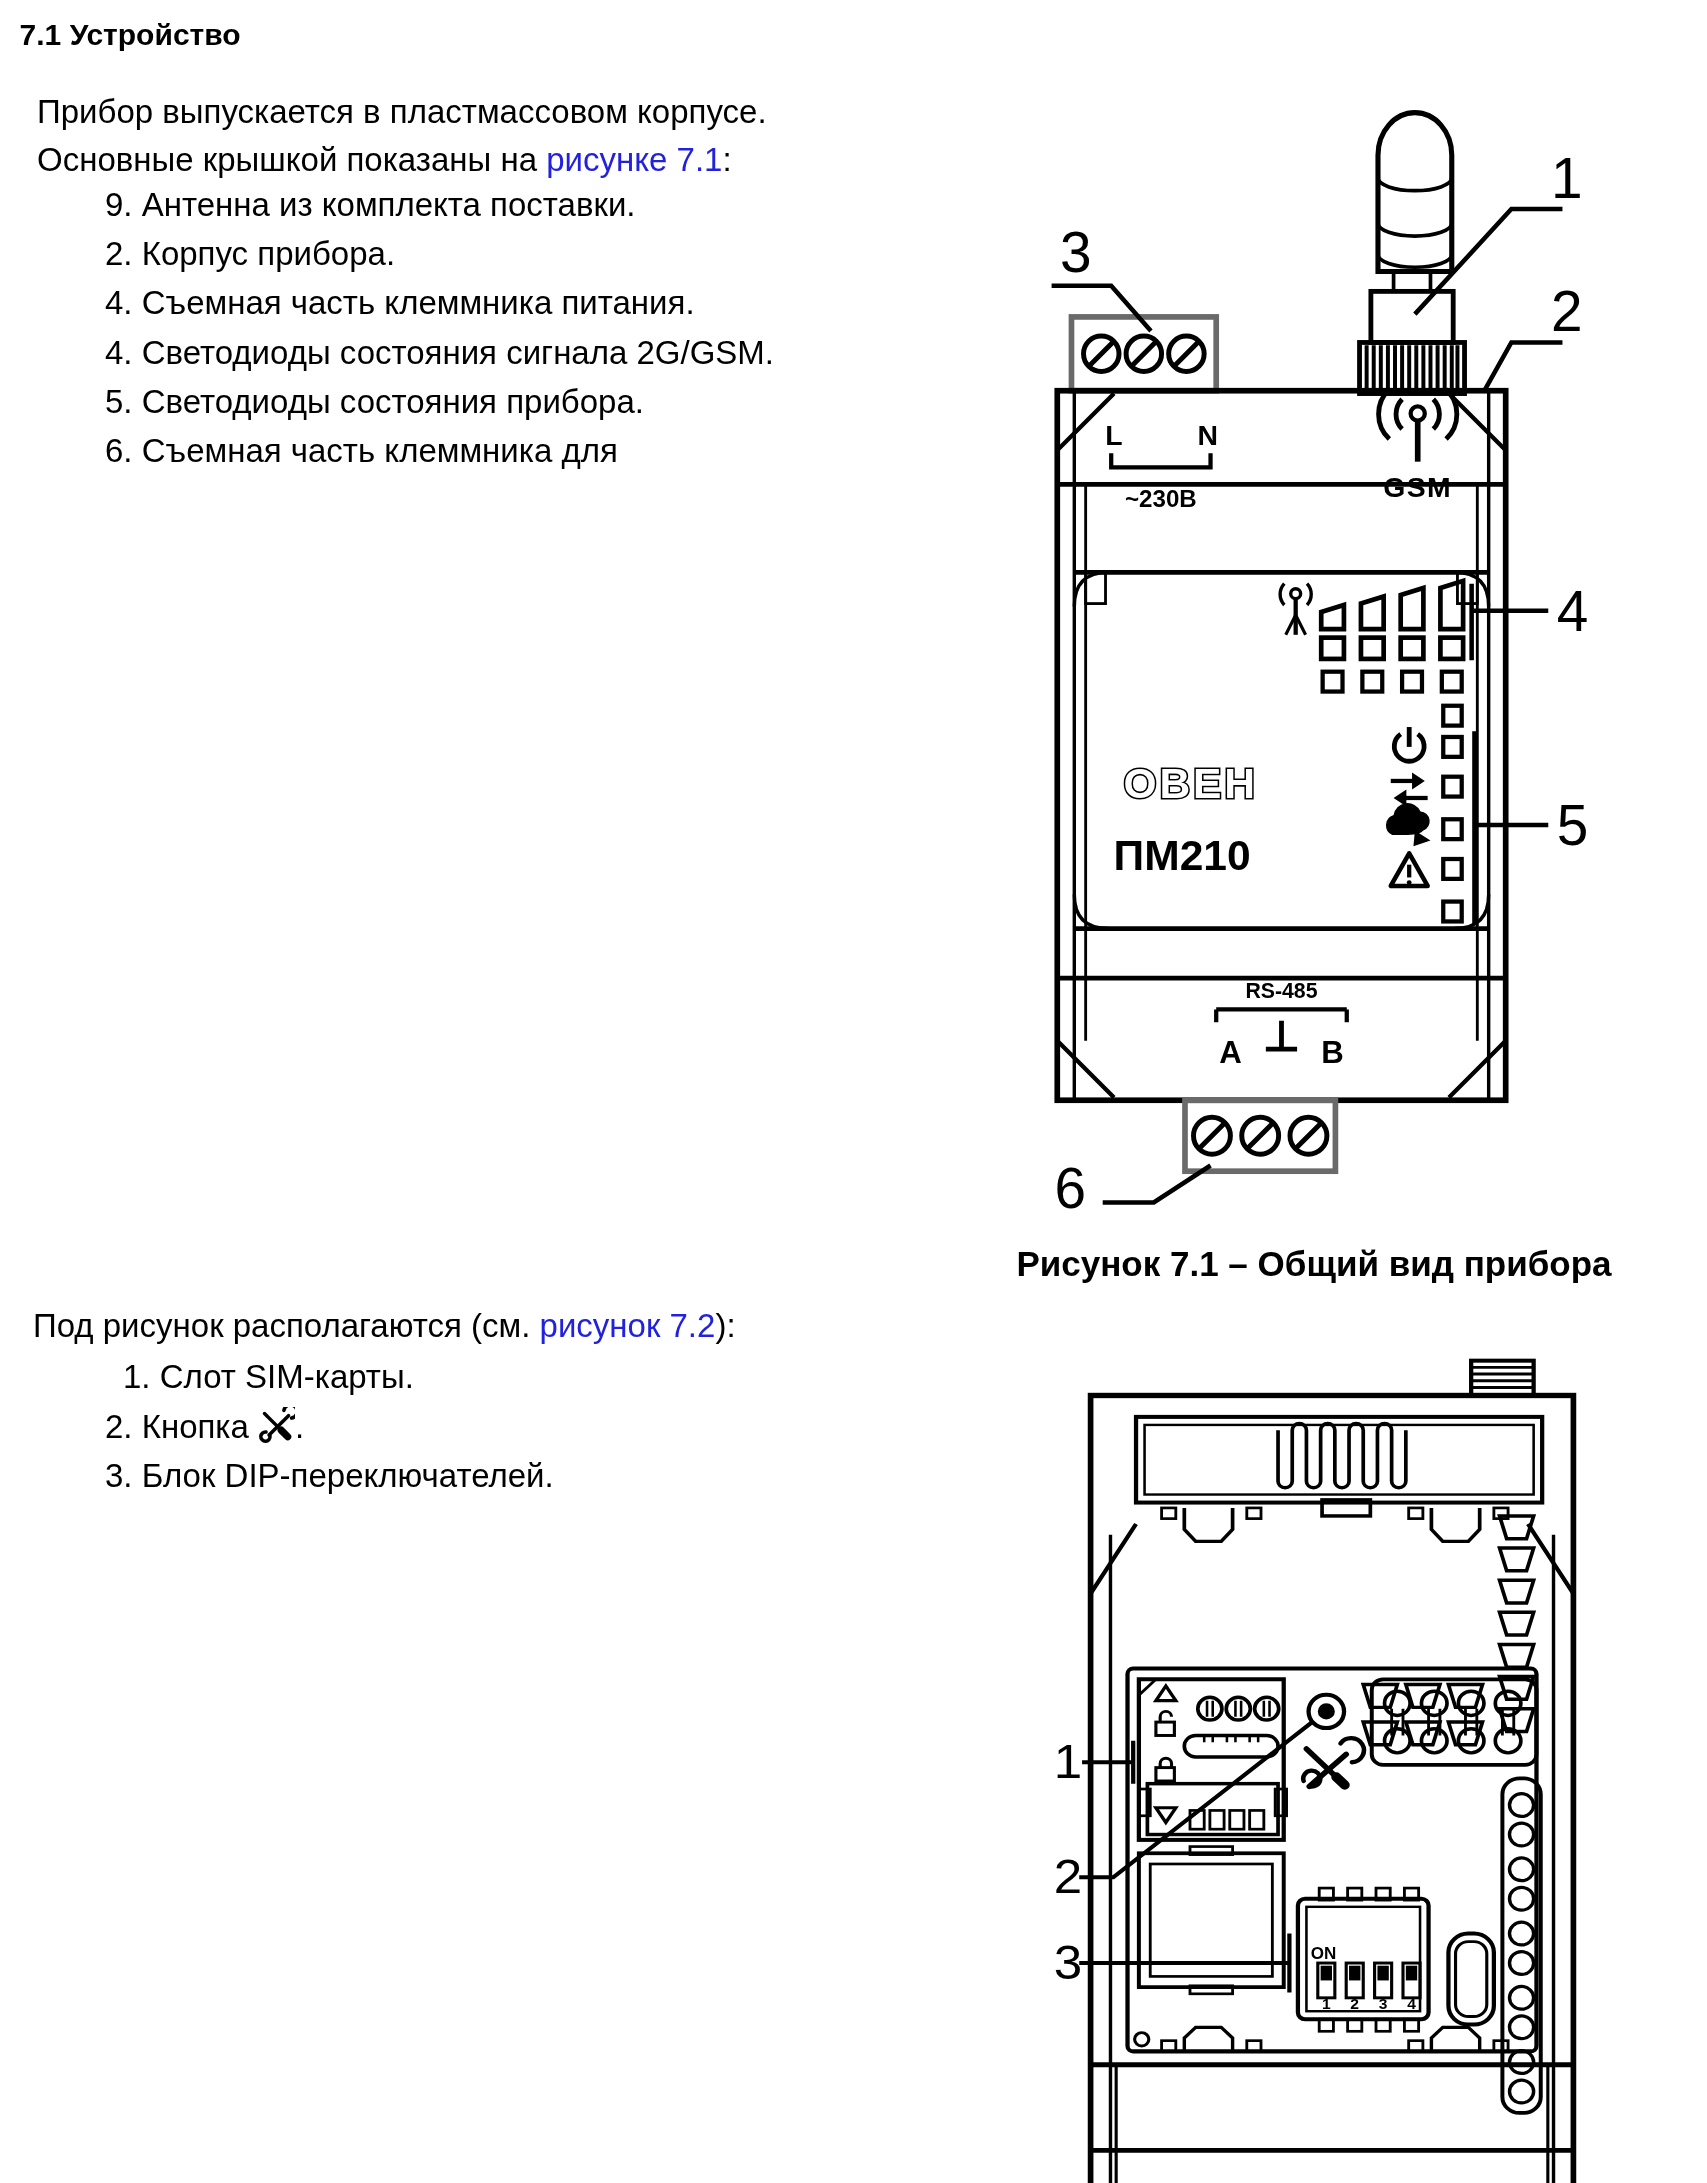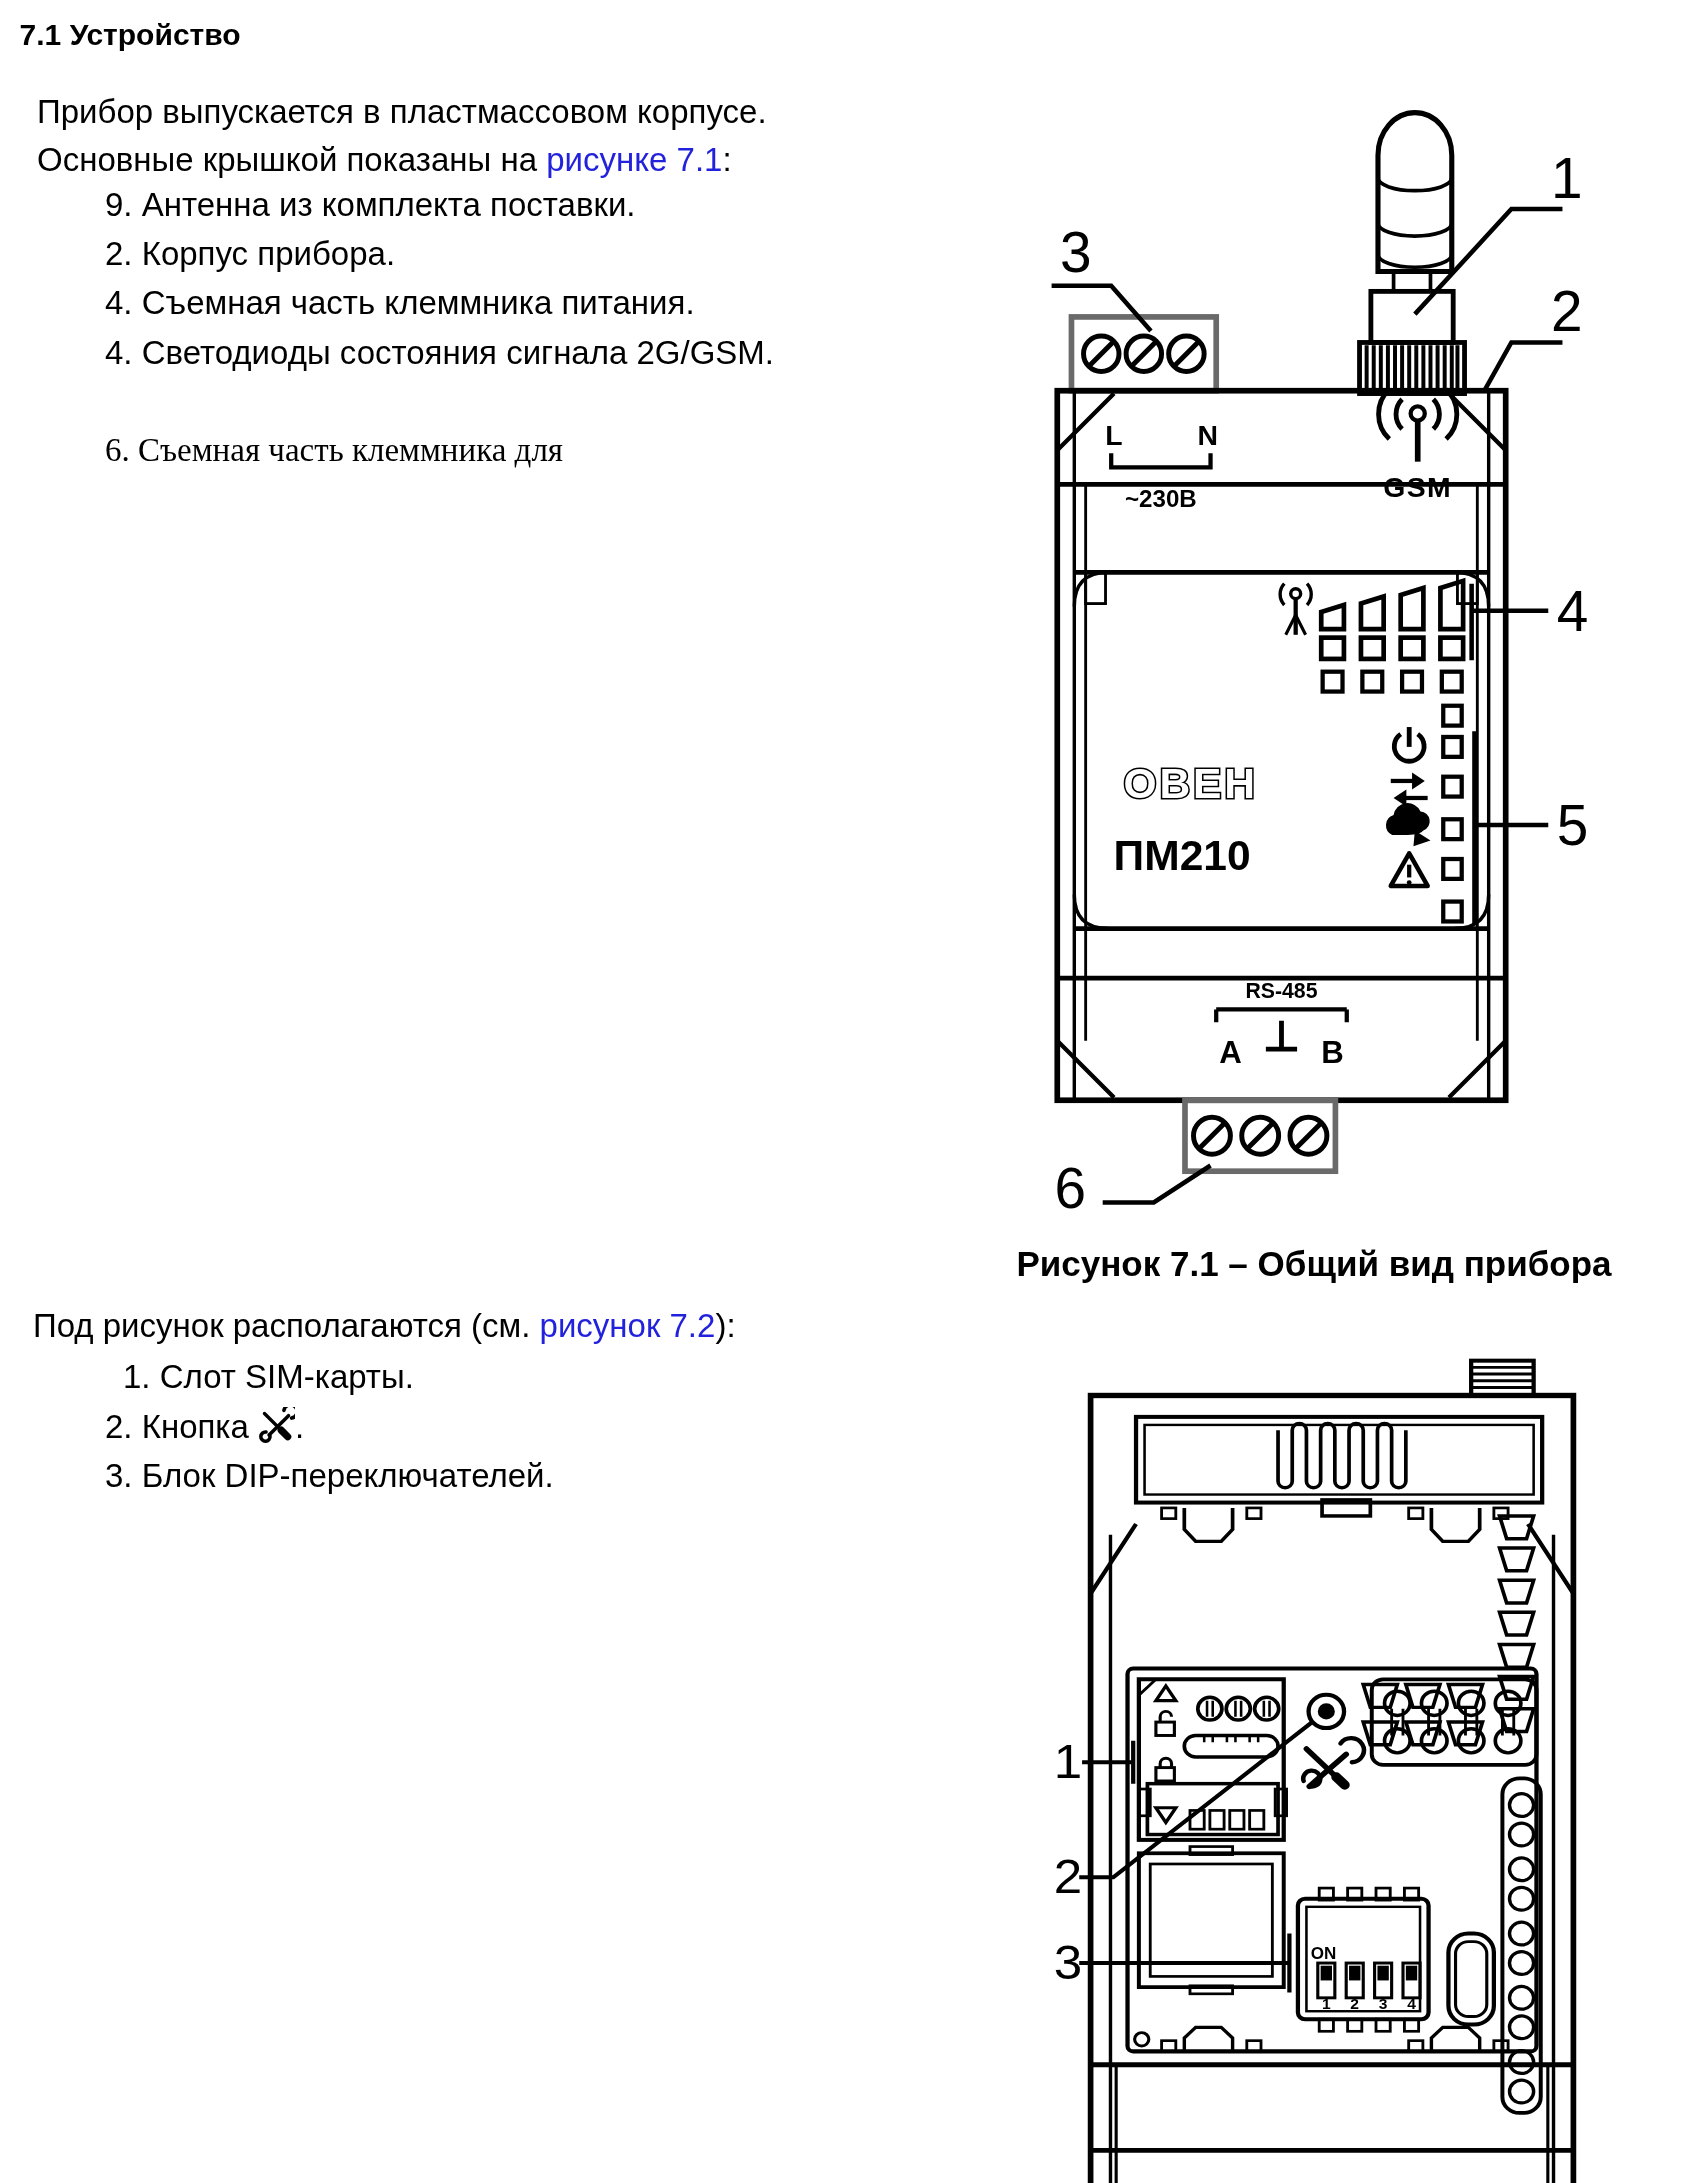--- a/index.html
+++ b/index.html
@@ -22,21 +22,22 @@
 
   <div class="abs body-text" style="left:37px;top:93px;">Прибор выпускается в пластмассовом корпусе.</div>
   <div class="abs body-text" style="left:37px;top:141px;">
     <span>Основные крышкой показаны на </span><span class="link">рисунке 7.1</span><span>:</span>
   </div>
 
   <div class="abs body-text" style="left:105px;top:186px;">9. Антенна из комплекта поставки.</div>
   <div class="abs body-text" style="left:105px;top:235px;">2. Корпус прибора.</div>
   <div class="abs body-text" style="left:105px;top:284px;">4. Съемная часть клеммника питания.</div>
   <div class="abs body-text" style="left:105px;top:334px;">4. Светодиоды состояния сигнала 2G/GSM.</div>
-  <div class="abs body-text" style="left:105px;top:432px;font-family:Liberation Serif, serif;">6. Съемная часть клеммника для</div>
+  <div class="abs body-text" style="left:105px;top:383px;">5. Светодиоды состояния прибора.</div>
+  <div class="abs body-text" style="left:105px;top:432px;">6. Съемная часть клеммника для</div>
 
   <div class="abs caption" style="left:943px;top:1244px;width:742px;">Рисунок 7.1 – Общий вид прибора</div>
 
   <div class="abs body-text" style="left:33px;top:1307px;">
     <span>Под рисунок располагаются (см. </span><span class="link">рисунок 7.2</span><span>):</span>
   </div>
 
   <div class="abs body-text" style="left:123px;top:1358px;">1. Слот SIM-карты.</div>
   <div class="abs body-text" style="left:105px;top:1407px;text-align:center;">
     <span>2. Кнопка </span><svg class="ico-inline" width="37" height="37" viewBox="0 0 24 24">

